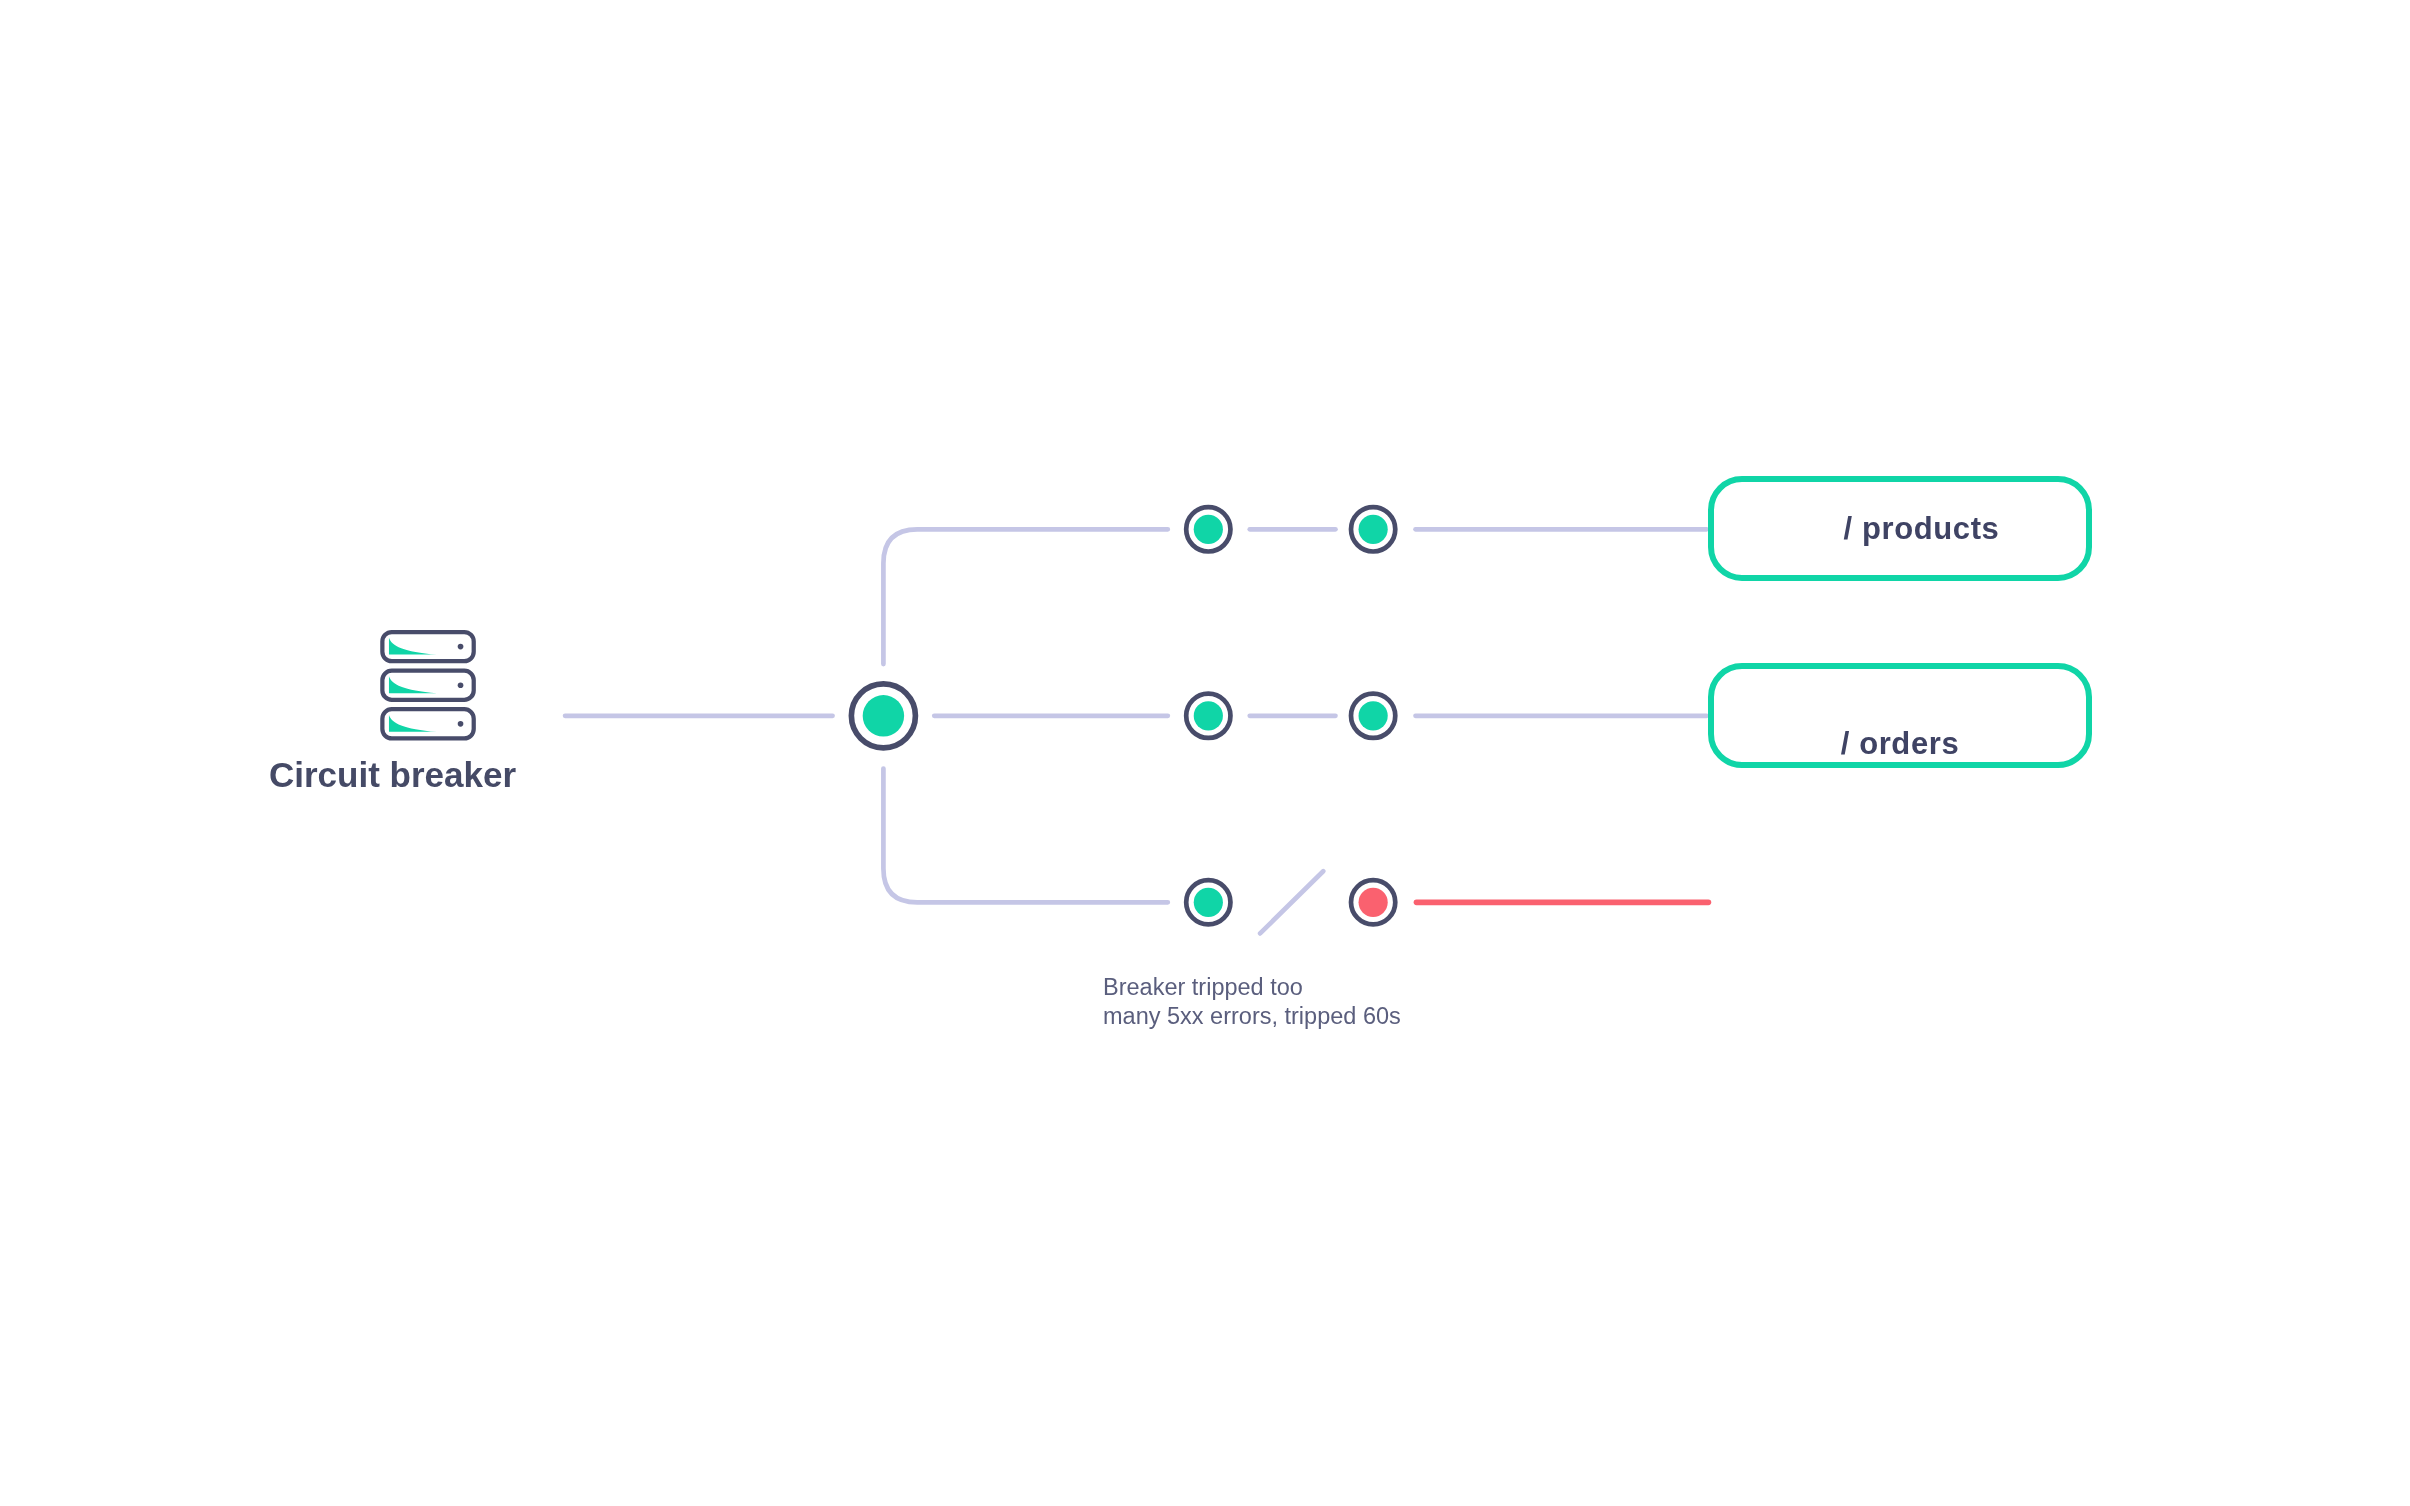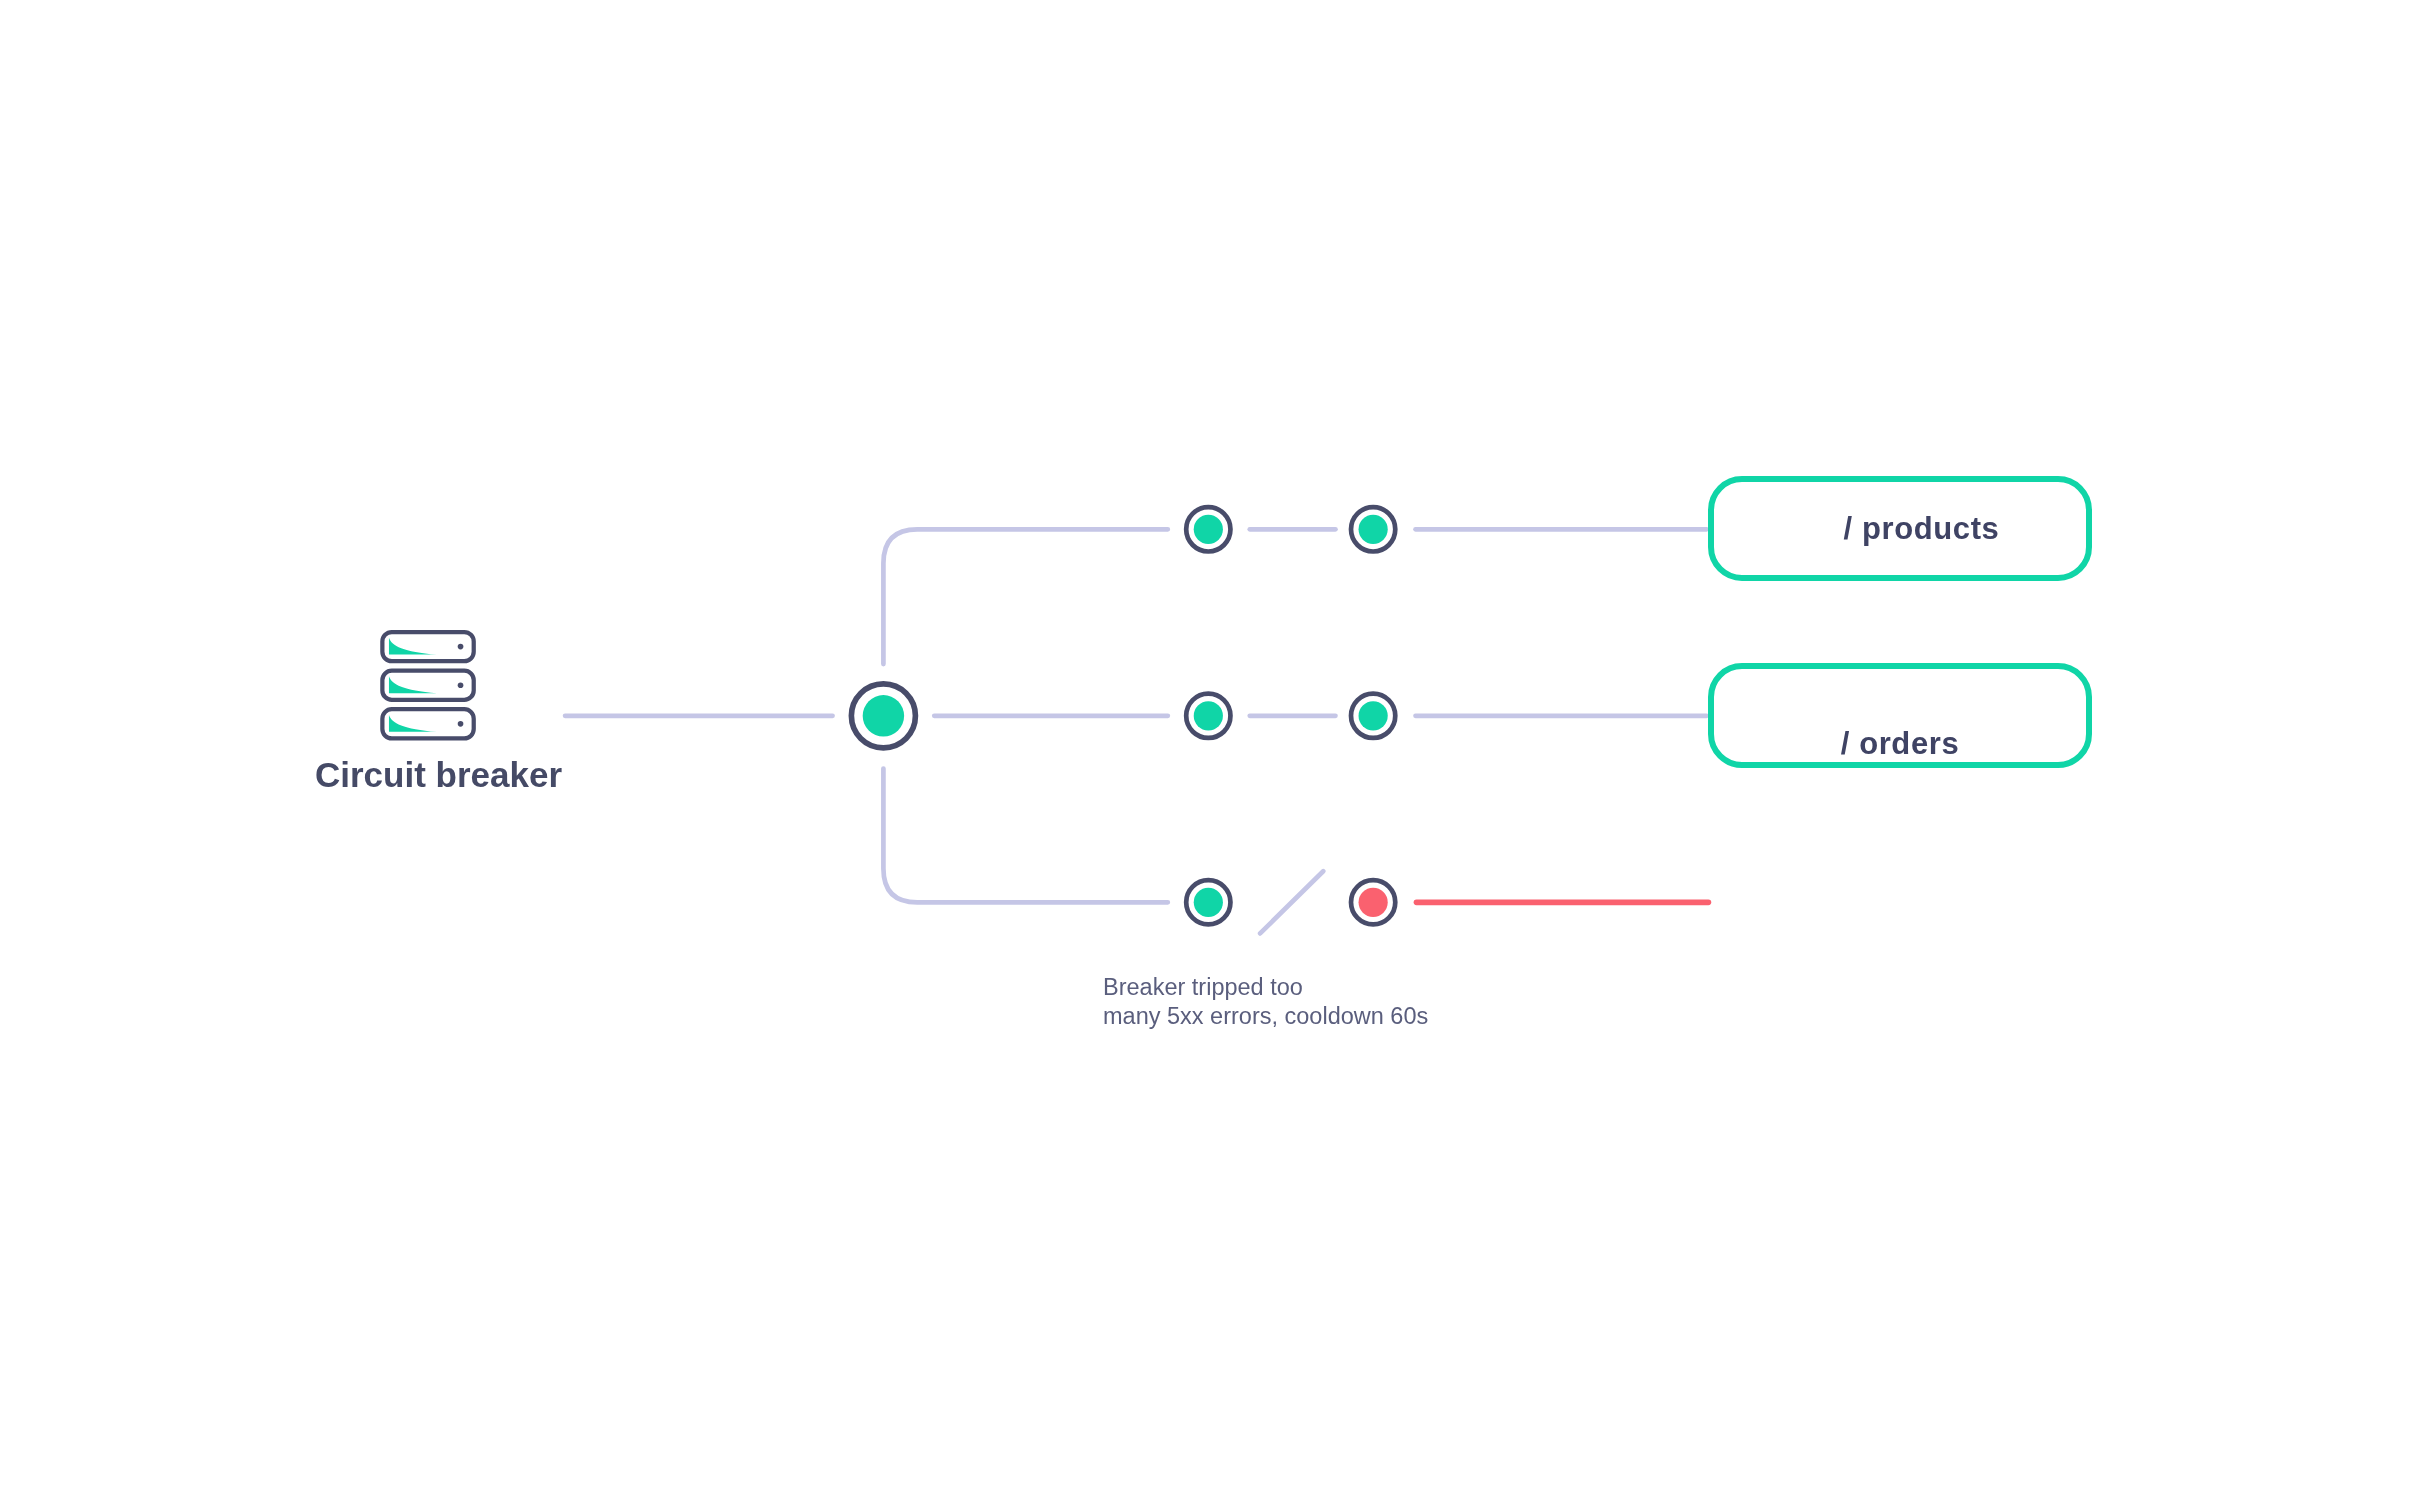--- a/index.html
+++ b/index.html
@@ -74,24 +74,24 @@
     font-size: 31px;
     font-weight: 600;
     letter-spacing: 0.6px;
     color: var(--labeltext, #3f4364);
   }
   .endpoint--ok { border: 6.6px solid var(--teal, #10d5a7); }
   .endpoint--tripped { border: 6.6px solid var(--red, #fa616f); }
   
   .source-title {
     position: absolute;
-    left: 288px;
+    left: 269px;
     top: 755px;
     width: 301px;
-    text-align: center;
+    text-align: left;
     font-size: 35px;
     font-weight: 700;
     color: var(--titletext, #454a66);
   }
   .annotation {
     position: absolute;
     left: 1103px;
     top: 973px;
     width: 377px;
     font-size: 23.5px;
@@ -176,17 +176,17 @@
     <span>/ products</span>
   </div>
 
   <div class="endpoint endpoint--ok" style="top:663px;align-items:flex-end;">
     <span>/ orders</span>
   </div>
 
 
   <div class="annotation">
     <div>Breaker tripped too</div>
-    <div>many 5xx errors, cooldown 60s</div>
+    <div>many 5xx errors, tripped 60s</div>
   </div>
 
 </div>
 
 
 </body></html>

